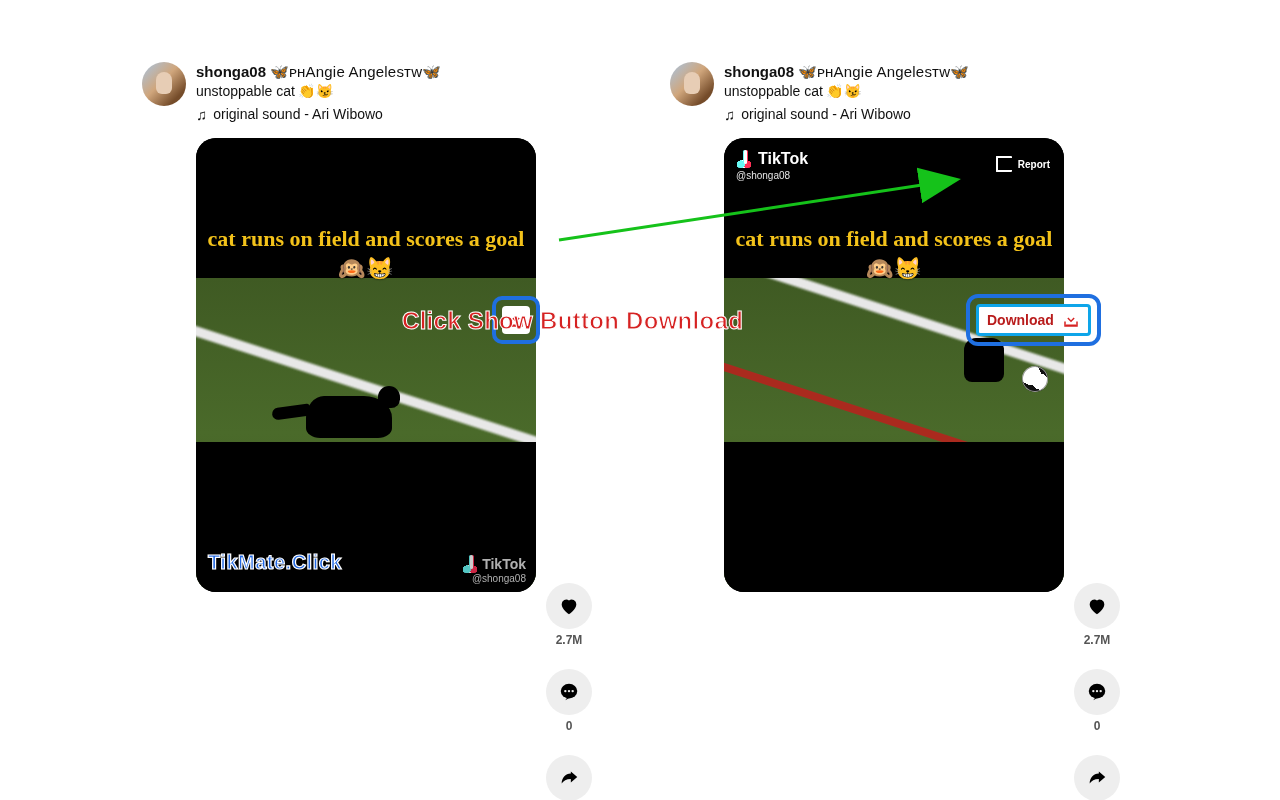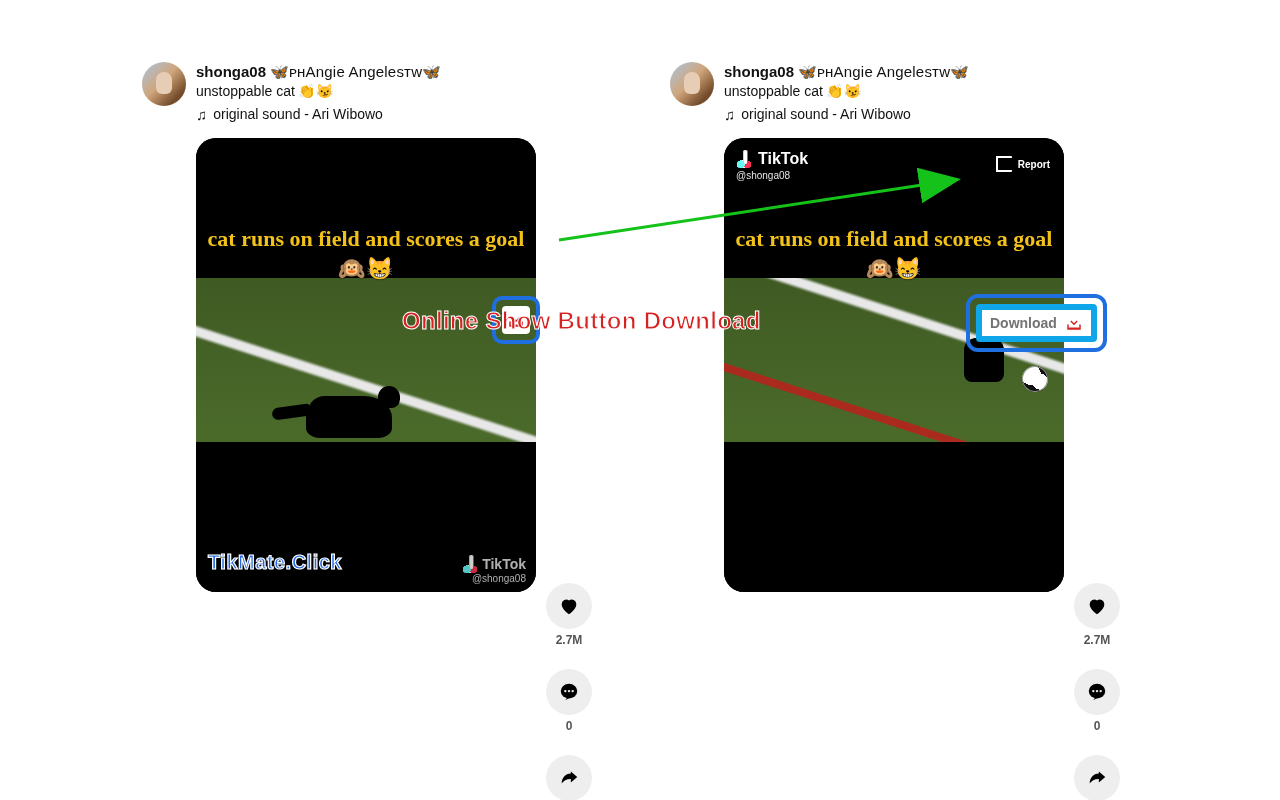--- a/index.html
+++ b/index.html
@@ -251,25 +251,25 @@
   }
   .dl-btn-box{
     position:absolute;
     top:156px; left:296px;
     border:4px solid #1f6fe0;
     border-radius:12px;
     padding:6px 6px;
   }
   .dl-btn{
     background:#fff;
-    border:6px solid #0ea5e9;
+    border:3px solid #0ea5e9;
     border-radius:4px;
     padding:4px 8px;
     display:flex; align-items:center; gap:8px;
-    color:#737373; font-weight:700; font-size:14px;
+    color:#b91c1c; font-weight:700; font-size:14px;
   }
   .dl-arrow-svg{ width:18px; height:18px; }
 
   .annotation{
     position:absolute;
     left:402px; top:307px;
     font-size:24px;
     font-weight:800;
     color:#d62222;
     -webkit-text-stroke:1px #fff;
@@ -449,13 +449,13 @@
 
 <svg class="arrow-overlay" viewBox="0 0 430 120">
   <defs>
     <marker id="ah" markerWidth="14" markerHeight="12" refX="12" refY="6" orient="auto">
       <path d="M0 0 L14 6 L0 12 z" fill="#15c21a"></path>
     </marker>
   </defs>
   <line x1="4" y1="80" x2="400" y2="20" stroke="#15c21a" stroke-width="3" marker-end="url(#ah)"></line>
 </svg>
 
-<div class="annotation">Online Show Button Download</div>
+<div class="annotation">Click Show Button Download</div>
 
 </body></html>

